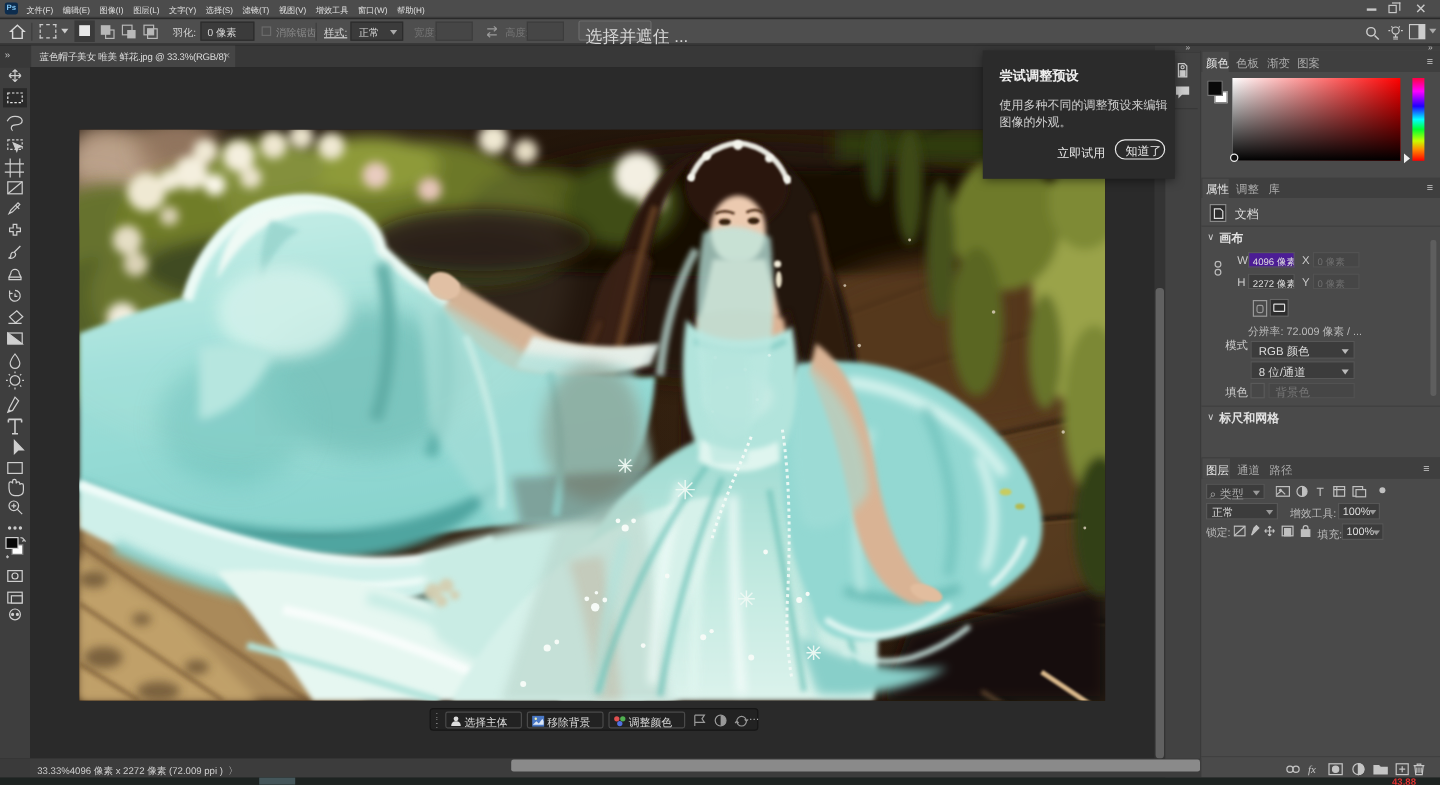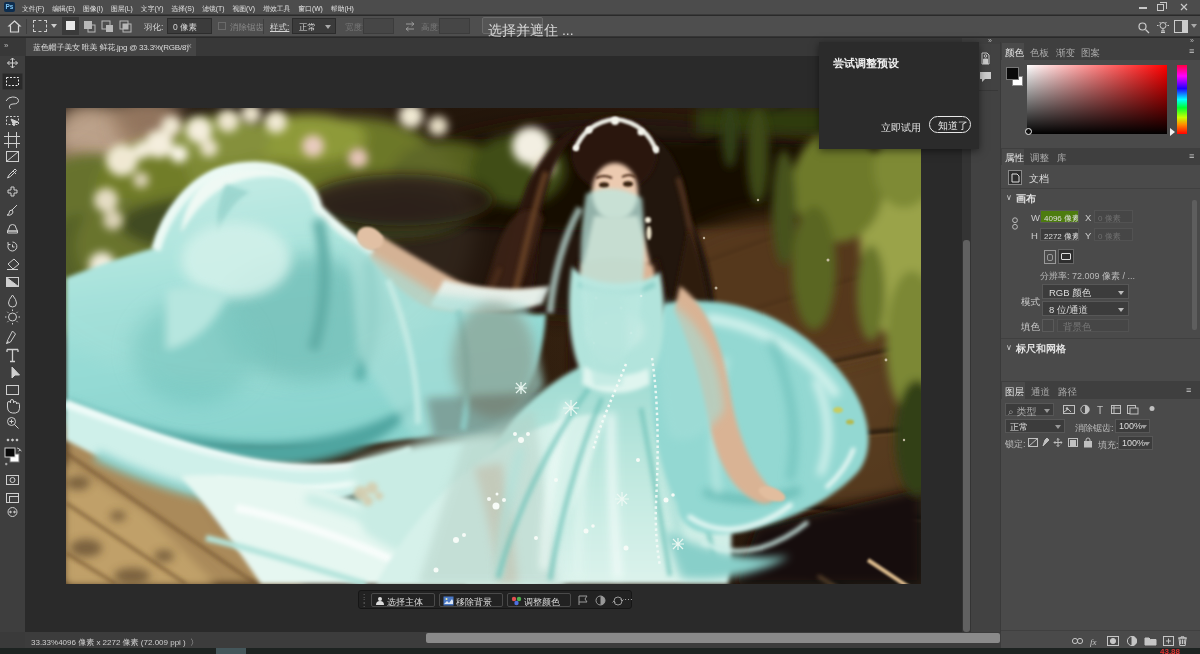--- a/index.html
+++ b/index.html
@@ -608,21 +608,21 @@
     <div class="abs" style="left:28px;top:130px;font-size:10px;color:#ddd;">文档</div>
     <div class="abs" style="left:0;top:146px;width:200px;height:1px;background:#404040;"></div>
     <div class="abs" style="left:5px;top:151px;font-size:8px;color:#ccc;">∨</div>
     <div class="abs" style="left:15px;top:150px;font-size:10px;font-weight:bold;color:#e2e2e2;">画布</div>
 
     <svg class="abs" style="left:10px;top:175px;" width="8" height="13" viewBox="0 0 8 13">
         <circle cx="4" cy="3.2" r="2.4" fill="none" stroke="#bbb"></circle>
         <circle cx="4" cy="9.8" r="2.4" fill="none" stroke="#bbb"></circle>
       </svg>
     <div class="abs" style="left:30px;top:170px;font-size:9.5px;color:#ccc;">W</div>
-    <div class="abs" style="left:39px;top:168px;width:39px;height:13px;background:#4d7c0f;border:1px solid #575757;overflow:hidden;">
+    <div class="abs" style="left:39px;top:168px;width:39px;height:13px;background:#4c1d95;border:1px solid #575757;overflow:hidden;">
         <span style="position:absolute;left:3px;top:2px;font-size:8px;color:#ddd;white-space:nowrap;">4096 像素</span>
       </div>
     <div class="abs" style="left:84px;top:170px;font-size:9.5px;color:#ccc;">X</div>
     <div class="abs" style="left:93px;top:168px;width:39px;height:13px;background:#464646;border:1px solid #525252;overflow:hidden;">
         <span style="position:absolute;left:3px;top:2px;font-size:8px;color:#6f6f6f;white-space:nowrap;">0 像素</span>
       </div>
     <div class="abs" style="left:30px;top:188px;font-size:9.5px;color:#ccc;">H</div>
     <div class="abs" style="left:39px;top:186px;width:39px;height:13px;background:#3c3c3c;border:1px solid #575757;overflow:hidden;">
         <span style="position:absolute;left:3px;top:2px;font-size:8px;color:#ddd;white-space:nowrap;">2272 像素</span>
       </div>
@@ -631,21 +631,21 @@
         <span style="position:absolute;left:3px;top:2px;font-size:8px;color:#6f6f6f;white-space:nowrap;">0 像素</span>
       </div>
 
     <div class="abs" style="left:43px;top:208px;width:12px;height:14px;border:1px solid #999;"></div>
     <div class="abs" style="left:46px;top:212px;width:6px;height:7px;border:1px solid #999;border-radius:2px;"></div>
     <div class="abs" style="left:57px;top:207px;width:16px;height:15px;background:#2e2e2e;border:1px solid #666;"></div>
     <div class="abs" style="left:60px;top:211px;width:10px;height:7px;border:1px solid #ddd;border-radius:1px;"></div>
 
     <div class="abs" style="left:39px;top:228px;font-size:9px;color:#b9b9b9;">分辨率: 72.009 像素 / ...</div>
 
-    <div class="abs" style="left:20px;top:254px;font-size:9.5px;color:#ccc;">模式</div>
+    <div class="abs" style="left:20px;top:240px;font-size:9.5px;color:#ccc;">模式</div>
     <div class="abs" style="left:41px;top:242px;width:87px;height:15px;background:#3c3c3c;border:1px solid #575757;">
       <span style="position:absolute;left:6px;top:2px;font-size:9.5px;color:#ddd;">RGB 颜色</span>
       <div class="abs" style="right:4px;top:6px;border-left:3px solid transparent;border-right:3px solid transparent;border-top:4px solid #bbb;"></div>
     </div>
     <div class="abs" style="left:41px;top:259px;width:87px;height:15px;background:#3c3c3c;border:1px solid #575757;">
       <span style="position:absolute;left:6px;top:2px;font-size:9.5px;color:#ddd;">8 位/通道</span>
       <div class="abs" style="right:4px;top:6px;border-left:3px solid transparent;border-right:3px solid transparent;border-top:4px solid #bbb;"></div>
     </div>
     <div class="abs" style="left:20px;top:279px;font-size:9.5px;color:#ccc;">填色</div>
     <div class="abs" style="left:41px;top:277px;width:12px;height:13px;background:#474747;border:1px solid #5a5a5a;"></div>
@@ -679,21 +679,21 @@
         <path d="M48.5 4 H58 M51 1.5 V10" stroke="#c0c0c0"></path>
       <rect x="64.5" y="1.5" width="8" height="8" fill="none" stroke="#c0c0c0"></rect>
         <rect x="67" y="4" width="8" height="6" fill="#4a4a4a" stroke="#c0c0c0"></rect>
       <circle cx="89" cy="4.5" r="2.5" fill="#c0c0c0"></circle>
     </svg>
 
     <div class="abs" style="left:4px;top:377px;width:60px;height:14px;background:#3c3c3c;border:1px solid #575757;">
       <span style="position:absolute;left:4px;top:1px;font-size:9px;color:#ddd;">正常</span>
       <div class="abs" style="right:3px;top:5px;border-left:3px solid transparent;border-right:3px solid transparent;border-top:4px solid #999;"></div>
     </div>
-    <div class="abs" style="left:74px;top:380px;font-size:9px;color:#bbb;">消除锯齿:</div>
+    <div class="abs" style="left:74px;top:380px;font-size:9px;color:#bbb;">增效工具:</div>
     <div class="abs" style="left:114px;top:377px;width:35px;height:14px;background:#3c3c3c;border:1px solid #575757;">
       <span style="position:absolute;left:3px;top:1px;font-size:9px;color:#ddd;">100%</span>
       <div class="abs" style="right:2px;top:5px;border-left:3px solid transparent;border-right:3px solid transparent;border-top:4px solid #999;"></div>
     </div>
 
     <div class="abs" style="left:4px;top:396px;font-size:9px;color:#bbb;">锁定:</div>
     <svg class="abs" style="left:27px;top:395px;" width="66" height="11" viewBox="0 0 66 11">
       <g stroke="#c0c0c0" fill="none">
       <rect x="0.5" y="1.5" width="9" height="8"></rect>
           <path d="M0.5 9.5 L9.5 1.5"></path>
@@ -737,19 +737,20 @@
 
   <div class="abs" style="left:0;top:632px;width:25px;height:16px;background:#3a3a3a;"></div>
 
   <div class="abs" style="left:0;top:648px;width:1200px;height:6px;background:#1d2321;">
     <div class="abs" style="left:216px;top:0;width:30px;height:6px;background:#44565a;"></div>
     <div class="abs" style="left:1160px;top:-1px;color:#e03030;font-size:8px;font-weight:bold;">43.88</div>
   </div>
 
   <div class="abs" id="notif" style="left:819px;top:42px;width:160px;height:107px;background:#2b2b2b;box-shadow:0 2px 8px rgba(0,0,0,0.5);">
     <div class="abs" style="left:14px;top:14px;font-size:11px;font-weight:bold;color:#efefef;">尝试调整预设</div>
+    <div class="abs" style="left:14px;top:40px;font-size:10px;color:#cfcfcf;line-height:14px;">使用多种不同的调整预设来编辑<br>图像的外观。</div>
     <div class="abs" style="left:62px;top:79px;font-size:10px;color:#e8e8e8;">立即试用</div>
     <div class="abs" style="left:110px;top:74px;width:42px;height:17px;border:1.5px solid #e8e8e8;border-radius:9px;">
       <span style="position:absolute;left:8px;top:2px;font-size:10px;color:#e8e8e8;">知道了</span>
     </div>
   </div>
 
 </div>
 
 </body></html>

